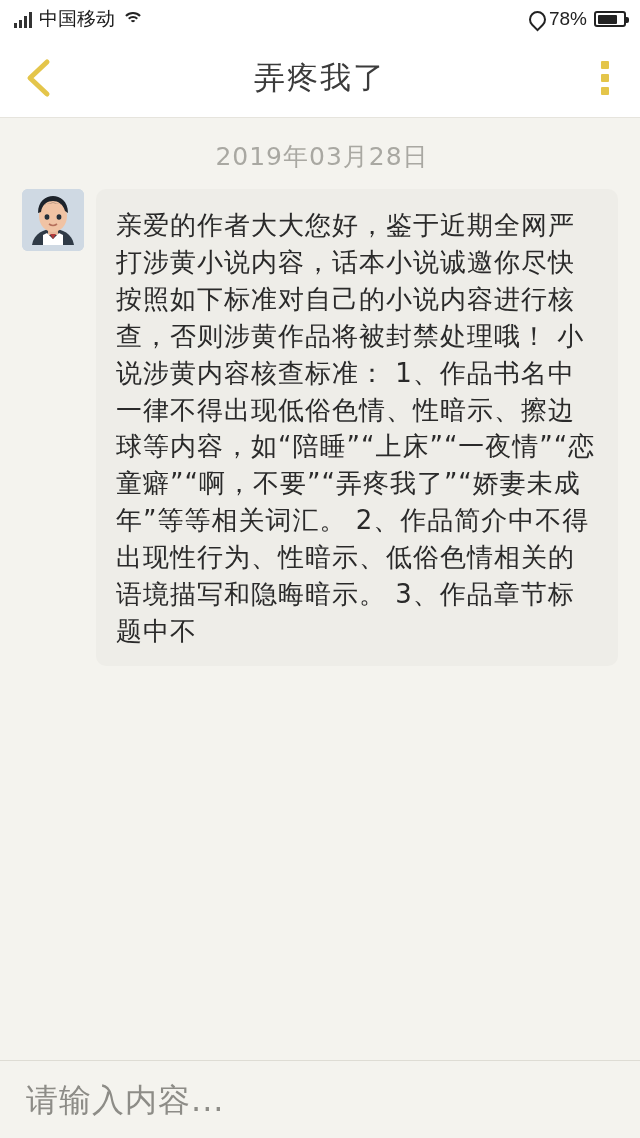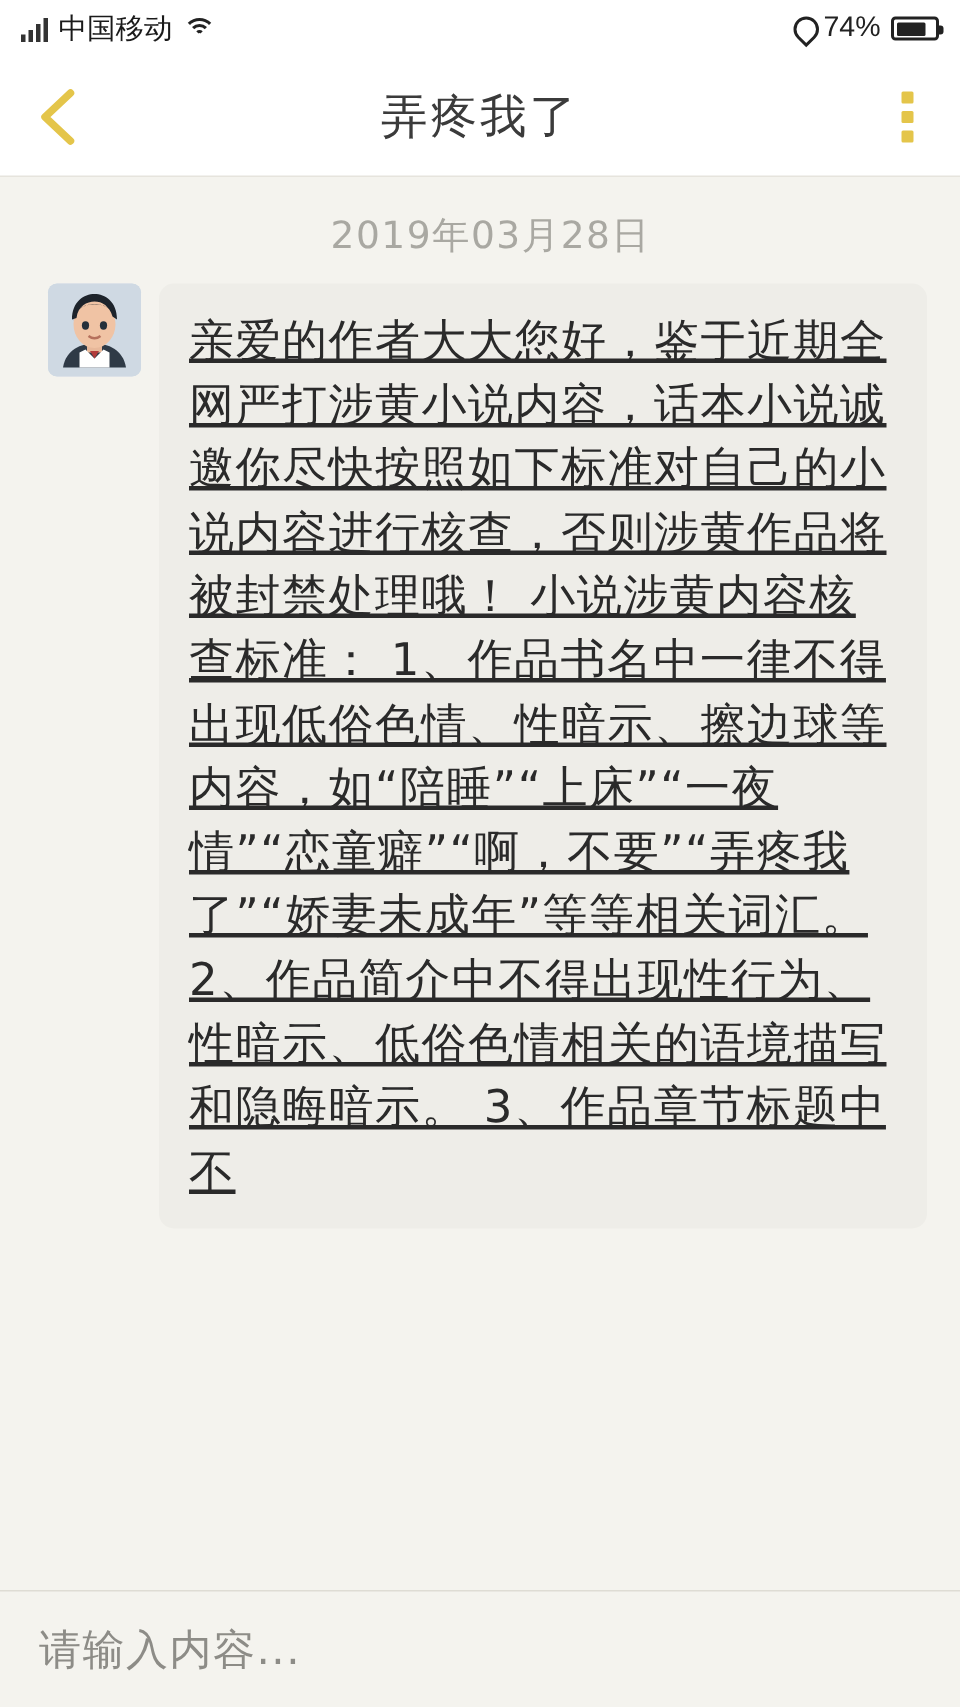--- a/index.html
+++ b/index.html
@@ -160,21 +160,21 @@
     display: block;
     width: 8px; height: 8px;
     background: #e4c54a;
     border-radius: 1px;
   }
 
   
   .conversation {
     flex: 1 1 auto;
     overflow: hidden;
-    padding: 0 0 0 14px;
+    padding: 0 0 0 4px;
     position: relative;
     background: #f4f3ee;
   }
   .date-stamp {
     text-align: center;
     font-size: 25px;
     color: #a9a8a2;
     padding: 22px 0 16px;
     font-family: "DejaVu Sans", sans-serif;
     letter-spacing: 1px;
@@ -195,44 +195,43 @@
   }
   .bubble {
     background: #eeede8;
     border-radius: 10px;
     padding: 18px 20px 16px 20px;
     flex: 1 1 auto;
     min-width: 0;
   }
   .bubble p {
     font-family: "DejaVu Sans", sans-serif;
-    font-size: 30px;
+    font-size: 26px;
     line-height: 1.42;
     color: #2a2a2a;
     letter-spacing: 1px;
     word-break: break-all;
-    text-decoration: underline;
   }
 
   
   .composer {
     flex: none;
     height: 78px;
     background: #f4f3ee;
     border-top: 1px solid #dedcd4;
     display: flex;
     align-items: center;
     padding: 0 26px;
   }
   .composer-input {
     width: 100%;
     border: none;
     outline: none;
     background: transparent;
-    font-size: 28px;
+    font-size: 32px;
     color: #8d8c87;
     font-family: "DejaVu Sans", sans-serif;
     letter-spacing: 1px;
   }
   .composer-input::placeholder { color: #8d8c87; }
 </style>
 </head>
 <body>
 
 <div class="screen">
@@ -247,21 +246,21 @@
       </span>
       <span class="carrier">中国移动</span>
       <span class="wifi-icon">
         <span></span>
           <span></span>
           <span></span>
       </span>
     </div>
     <div class="status-right">
       <span class="loc-icon"></span>
-      <span>74%</span>
+      <span>78%</span>
       <span class="battery">
           <i></i>
         </span>
     </div>
   </div>
 
   <div class="app-bar">
     <div class="back-chevron">
       <svg width="26" height="40" viewBox="0 0 26 40" aria-hidden="true">
         <polyline points="22,4 5,20 22,36" fill="none" stroke="#e4c54a" stroke-width="5" stroke-linecap="round" stroke-linejoin="round"></polyline>

